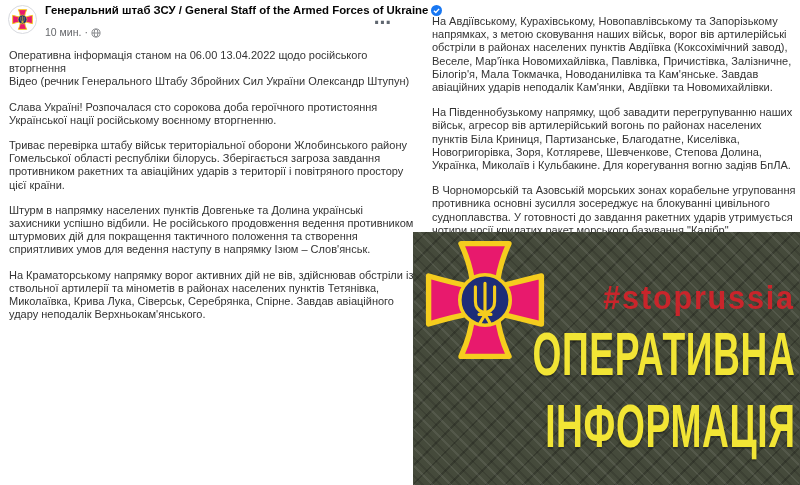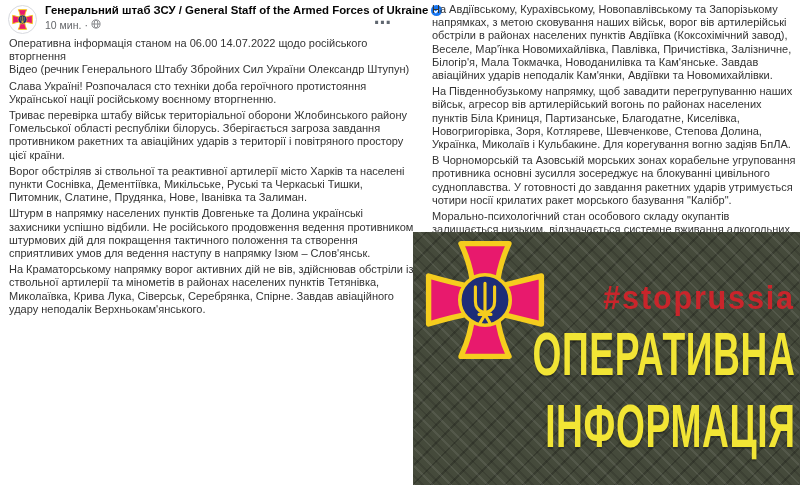--- a/index.html
+++ b/index.html
@@ -9,30 +9,30 @@
 
   
   .header { position:absolute; left:8px; top:4px; width:410px; height:32px; }
   .avatar { position:absolute; left:0; top:1px; width:29px; height:29px; border-radius:50%;
             background:#fff; border:1px solid #d8dadf; display:flex; align-items:center; justify-content:center; cursor:pointer; }
   .avatar svg { width:21px; height:21px; }
   .head-text { position:absolute; left:37px; top:0; }
   .name-row { display:flex; align-items:center; gap:3px; }
   .page-name { font-size:11.4px; font-weight:bold; color:#050505; cursor:pointer; white-space:nowrap; }
   .verified svg { width:11px; height:11px; display:block; }
-  .meta-row { display:flex; align-items:flex-start; gap:3px; margin-top:3px; color:#65676b; font-size:10.5px; }
+  .meta-row { display:flex; align-items:flex-end; gap:3px; margin-top:10px; color:#65676b; font-size:10.5px; }
   .globe svg { width:10px; height:10px; display:block; opacity:.85; }
   .more-btn { position:absolute; left:362px; top:12px; width:26px; height:20px; color:#606770;
               font-size:17px; font-weight:bold; letter-spacing:1px; text-align:center; line-height:14px; cursor:pointer; }
 
   
   .col { position:absolute; color:#333; font-size:11px; line-height:13.2px; }
   .col-left  { left:9px;  top:37px; width:408px; }
   .col-right { left:432px; top:3px; width:366px; }
-  .para { margin:0 0 3px 0; white-space:pre-line; }
+  .para { margin:12px 0 3px 0; white-space:pre-line; }
 
   
   .poster { position:absolute; left:413px; top:232px; width:387px; height:253px; cursor:pointer;
             background-color:#454a3b;
             background-image:
               repeating-linear-gradient(45deg,  rgba(255,255,255,0.08) 0 2px, rgba(255,255,255,0) 2px 13px),
               repeating-linear-gradient(-45deg, rgba(0,0,0,0.20) 0 2px, rgba(0,0,0,0) 2px 13px),
               repeating-linear-gradient(45deg,  rgba(0,0,0,0) 0 6px, rgba(0,0,0,0.12) 6px 8px, rgba(0,0,0,0) 8px 13px);
             overflow:hidden; }
   .poster-emblem { position:absolute; left:12px; top:8px; width:120px; height:120px; }
@@ -83,25 +83,24 @@
               <ellipse cx="8" cy="8" rx="3" ry="6.5"></ellipse>
               <path d="M1.5 8 h13"></path>
             </svg>
         </span>
       </div>
     </div>
     <div class="more-btn">⋯</div>
   </div>
 
   <div class="col col-left">
-      <p class="para">Оперативна інформація станом на 06.00 14.07.2022 щодо російського вторгнення
+      <p class="para">Оперативна інформація станом на 06.00 13.04.2022 щодо російського вторгнення
 Відео (речник Генерального Штабу Збройних Сил України Олександр Штупун)</p>
-      <p class="para">Слава Україні! Розпочалася сто техніки доба героїчного протистояння Української нації російському воєнному вторгненню.</p>
+      <p class="para">Слава Україні! Розпочалася сто сорокова доба героїчного протистояння Української нації російському воєнному вторгненню.</p>
       <p class="para">Триває перевірка штабу військ територіальної оборони Жлобинського району Гомельської області республіки білорусь. Зберігається загроза завдання противником ракетних та авіаційних ударів з території і повітряного простору цієї країни.</p>
-      <p class="para">Ворог обстріляв зі ствольної та реактивної артилерії місто Харків та населені пункти Соснівка, Дементіївка, Микільське, Руські та  Черкаські Тишки, Питомник, Слатине, Прудянка, Нове, Іванівка та Залиман.</p>
       <p class="para">Штурм в напрямку населених пунктів Довгеньке та Долина українські захисники успішно відбили. Не російського продовження ведення противником штурмових дій для покращення тактичного положення та створення сприятливих умов для ведення наступу в напрямку Ізюм – Слов'янськ.</p>
       <p class="para">На Краматорському напрямку ворог активних дій не вів, здійснював обстріли із ствольної артилерії та мінометів в районах населених пунктів Тетянівка, Миколаївка, Крива Лука, Сіверськ, Серебрянка, Спірне. Завдав авіаційного удару неподалік Верхньокам'янського.</p>
     </div>
   <div class="col col-right">
       <p class="para">На Авдіївському, Курахівському, Новопавлівському та Запорізькому напрямках, з метою сковування наших військ, ворог вів артилерійські обстріли в районах населених пунктів Авдіївка (Коксохімічний завод), Веселе, Мар'їнка Новомихайлівка, Павлівка, Причистівка, Залізничне, Білогір'я, Мала Токмачка, Новоданилівка та Кам'янське. Завдав авіаційних ударів неподалік Кам'янки, Авдіївки та Новомихайлівки.</p>
       <p class="para">На Південнобузькому напрямку, щоб завадити перегрупуванню наших військ, агресор вів артилерійський вогонь по районах населених пунктів Біла Криниця, Партизанське, Благодатне, Киселівка, Новогригорівка, Зоря, Котляреве, Шевченкове, Степова Долина, Українка, Миколаїв і Кульбакине. Для корегування вогню задіяв БпЛА.</p>
       <p class="para">В Чорноморській та Азовській морських зонах корабельне угруповання противника основні зусилля зосереджує на блокуванні цивільного судноплавства. У готовності до завдання ракетних ударів утримується чотири носії крилатих ракет морського базування "Калібр".</p>
       <p class="para">Морально-психологічний стан особового складу окупантів залишається низьким, відзначається системне вживання алкогольних напоїв та дезертирство.  Окупанти скаржаться на неефективність своїх атак на українські позиції.</p>
       <p class="para">Віримо у Збройні Сили України! Разом переможемо!</p>
     </div>

